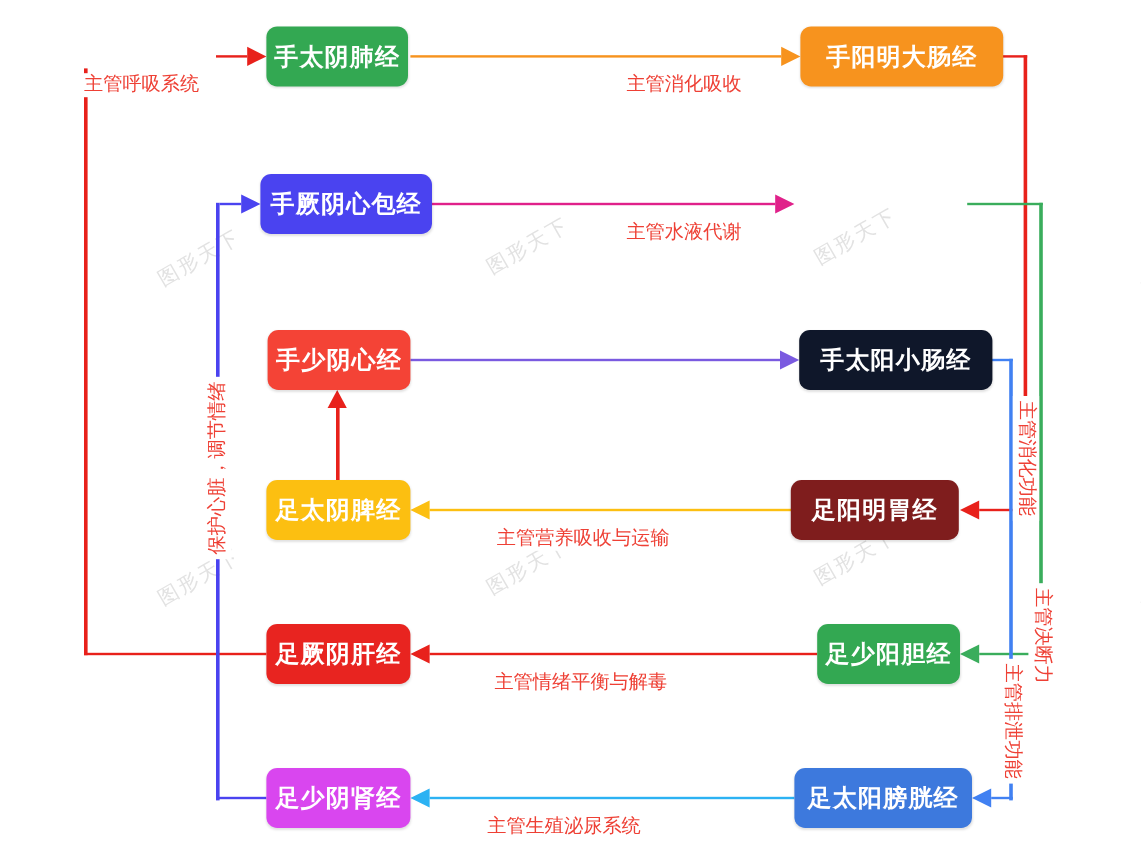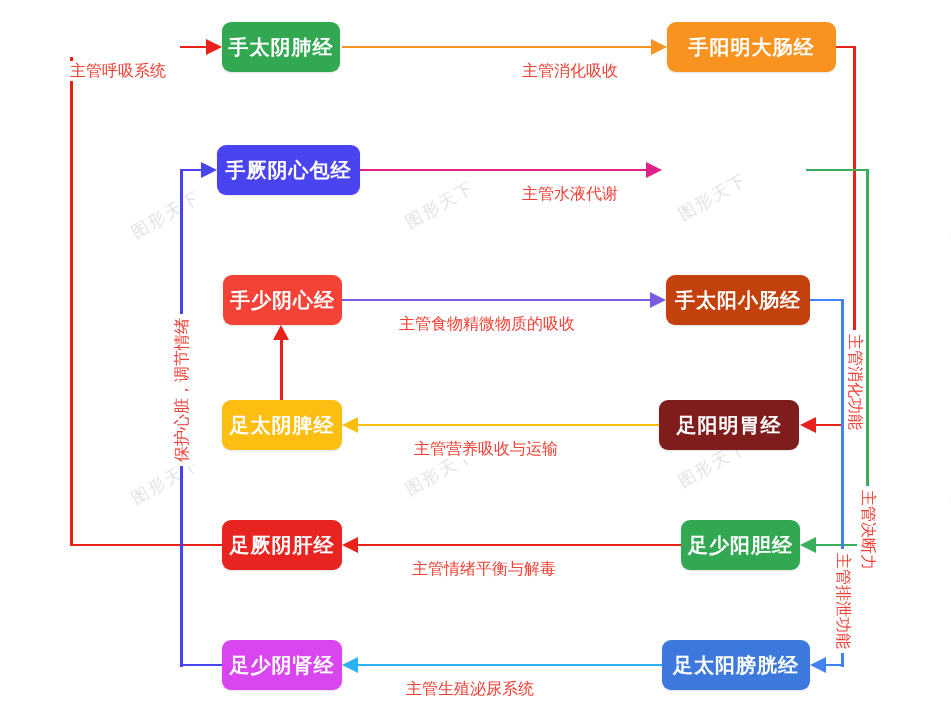--- a/index.html
+++ b/index.html
@@ -79,32 +79,31 @@
 
   <div class="ln" style="left:810px;top:298.6px;width:34px;height:2.8px;background:#4181f2"></div>
   <div class="ln" style="left:841.2px;top:298.6px;width:2.8px;height:368px;background:#4181f2"></div>
   <div class="ln" style="left:826px;top:663.6px;width:18px;height:2.8px;background:#4181f2"></div>
   <div class="arl" style="left:810px;top:657px;border-right:16px solid #4181f2"></div>
 
   <div class="node" style="left:222px;top:22px;width:118px;background:#33a852">手太阴肺经</div>
   <div class="node" style="left:667px;top:22px;width:169px;background:#f7931e">手阳明大肠经</div>
   <div class="node" style="left:217px;top:145px;width:143px;background:#4a43f0">手厥阴心包经</div>
   <div class="node" style="left:223px;top:275px;width:119px;background:#f44336">手少阴心经</div>
-  <div class="node" style="left:666px;top:275px;width:144px;background:#c2410c">手太阳小肠经</div>
+  <div class="node" style="left:666px;top:275px;width:161px;background:#0f172a">手太阳小肠经</div>
   <div class="node" style="left:222px;top:400px;width:120px;background:#fcbf11">足太阴脾经</div>
   <div class="node" style="left:659px;top:400px;width:140px;background:#7f1d1d">足阳明胃经</div>
   <div class="node" style="left:222px;top:520px;width:120px;background:#e82420">足厥阴肝经</div>
   <div class="node" style="left:681px;top:520px;width:119px;background:#33a852">足少阳胆经</div>
   <div class="node" style="left:222px;top:640px;width:120px;background:#d946ef">足少阴肾经</div>
   <div class="node" style="left:662px;top:640px;width:148px;background:#3d79dd">足太阳膀胱经</div>
 
   <span class="elabel" style="left:118px;top:47px">主管呼吸系统</span>
   <span class="elabel" style="left:570px;top:47px">主管消化吸收</span>
   <span class="elabel" style="left:570px;top:170px">主管水液代谢</span>
-  <span class="elabel" style="left:487px;top:300px">主管食物精微物质的吸收</span>
   <span class="elabel" style="left:484px;top:545px">主管情绪平衡与解毒</span>
   <span class="elabel" style="left:486px;top:425px">主管营养吸收与运输</span>
   <span class="elabel" style="left:470px;top:665px">主管生殖泌尿系统</span>
 
   <span class="vlabel rotm90" style="left:181.5px;top:390px">保护心脏，调节情绪</span>
   <span class="vlabel rot90" style="left:854.6px;top:382px">主管消化功能</span>
   <span class="vlabel rot90" style="left:867.6px;top:530px">主管决断力</span>
   <span class="vlabel rot90" style="left:842.6px;top:601px">主管排泄功能</span>
 
 </div>

